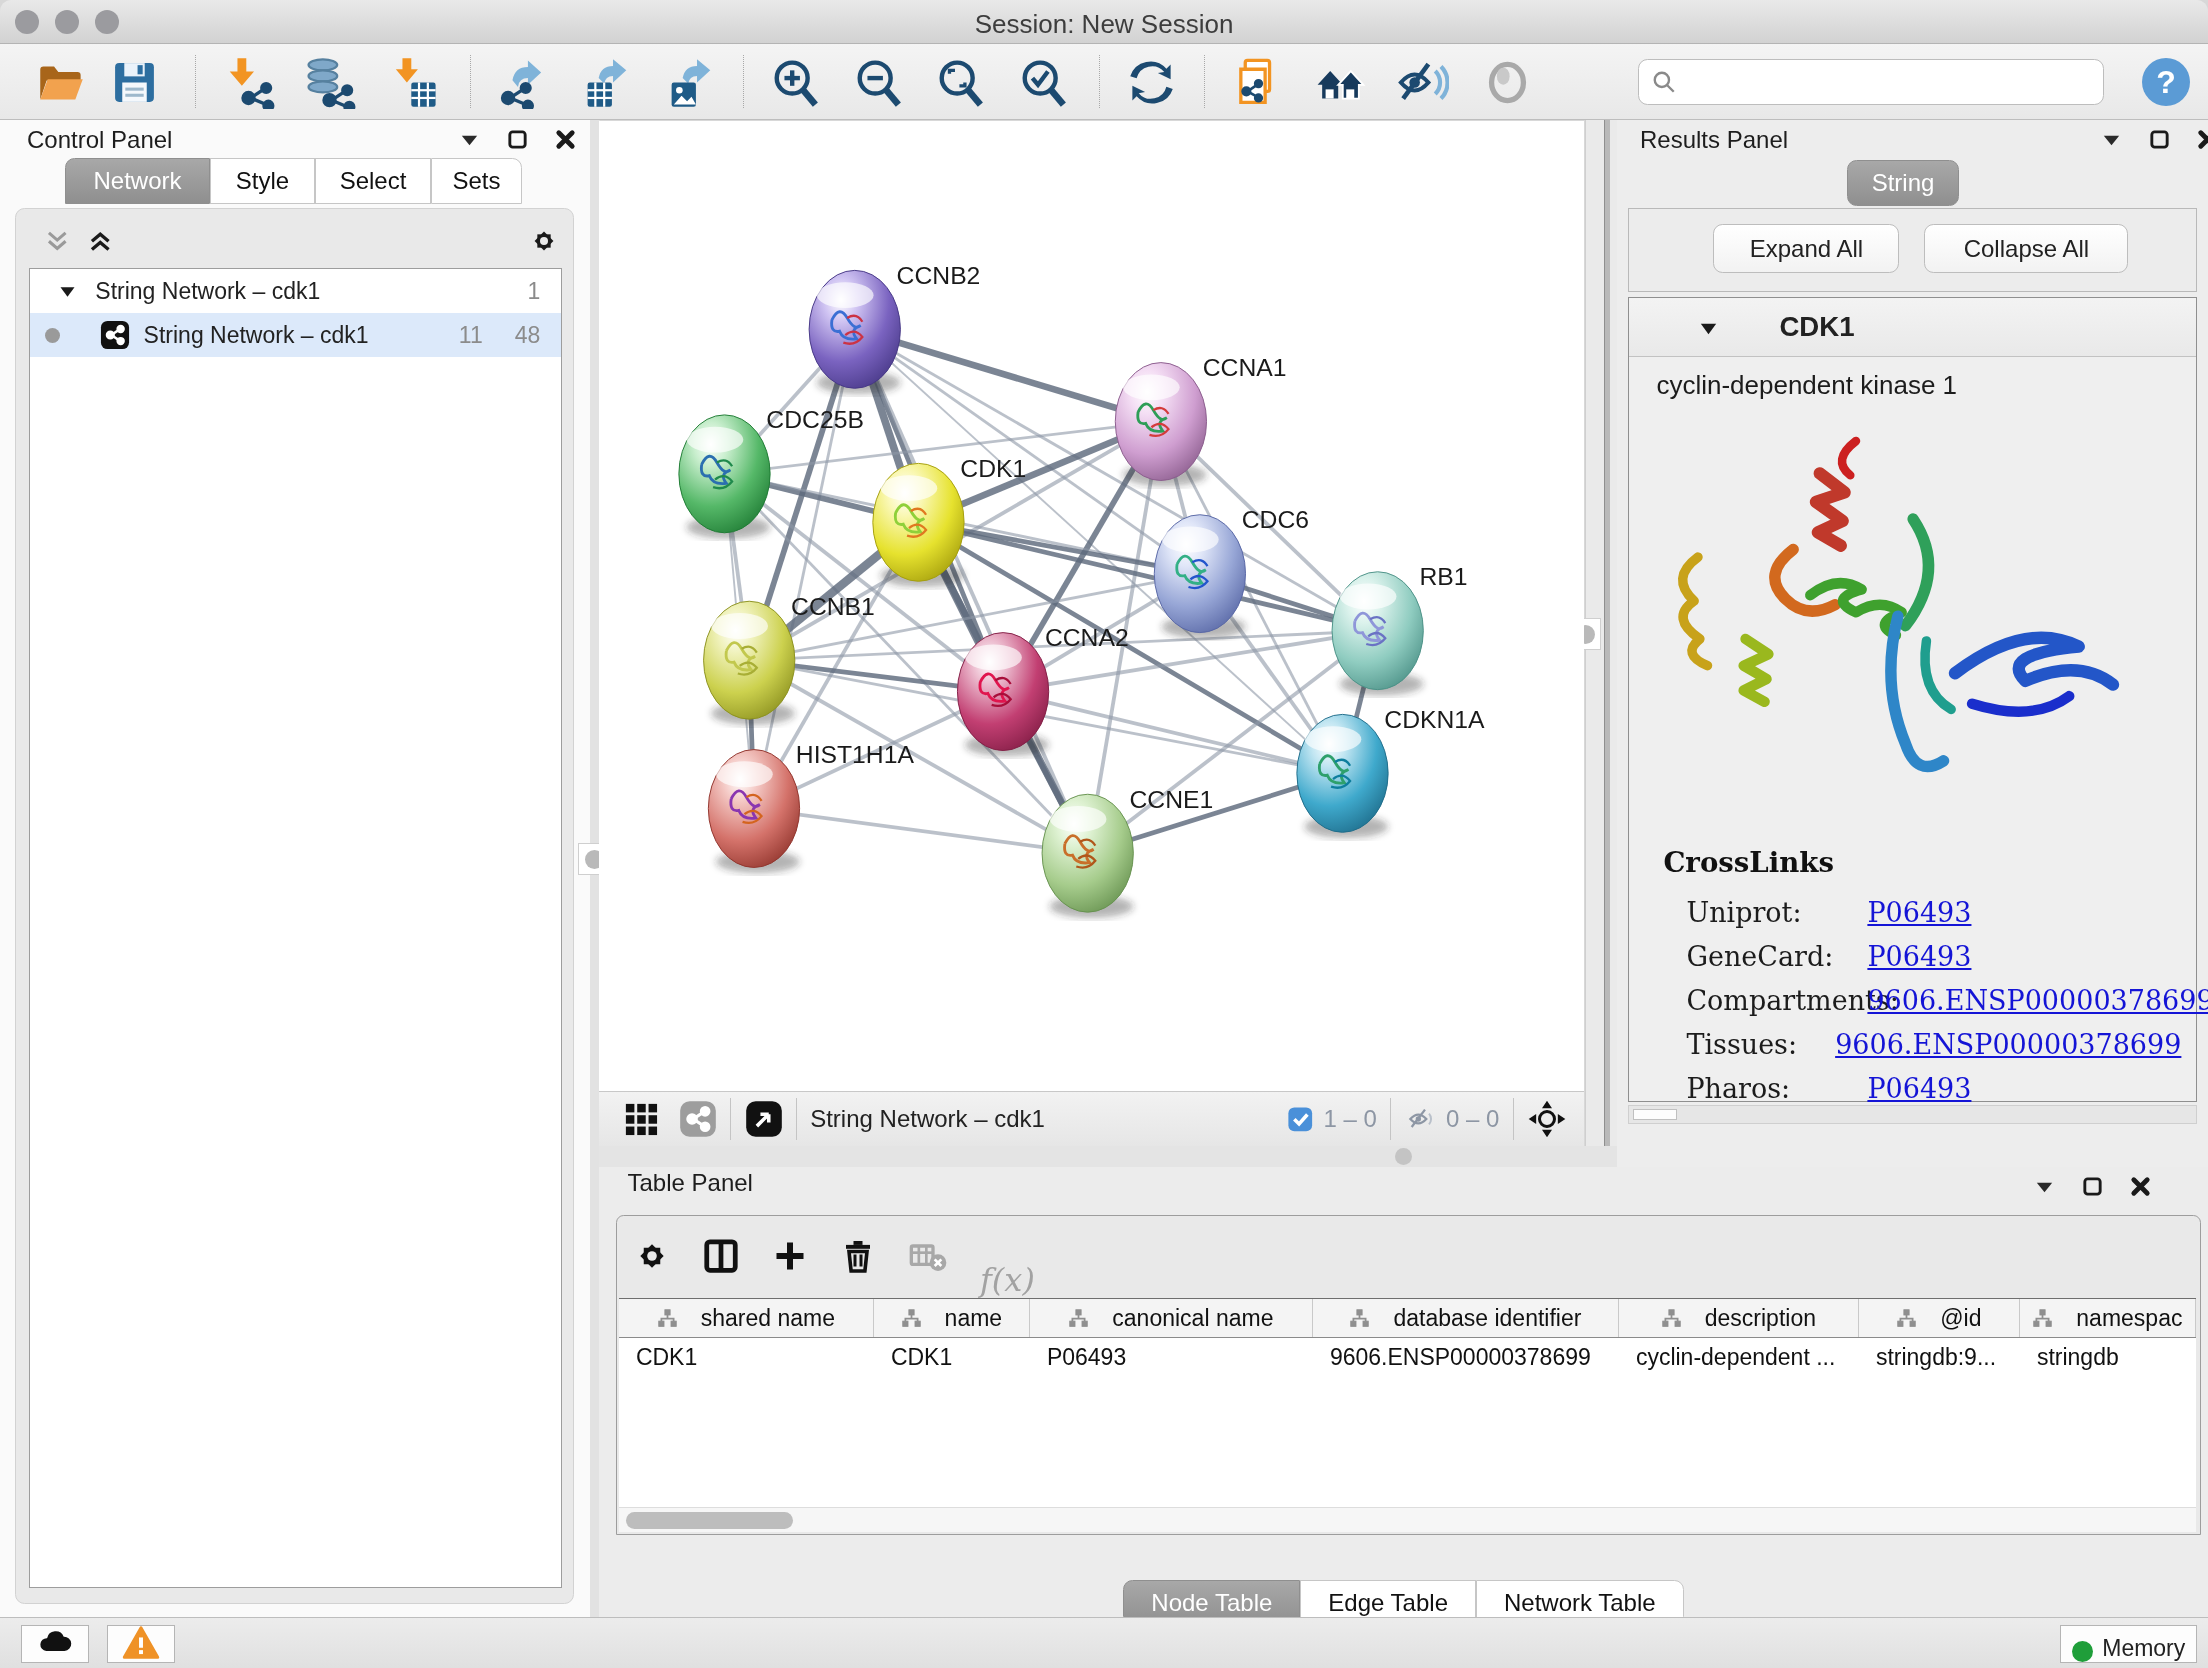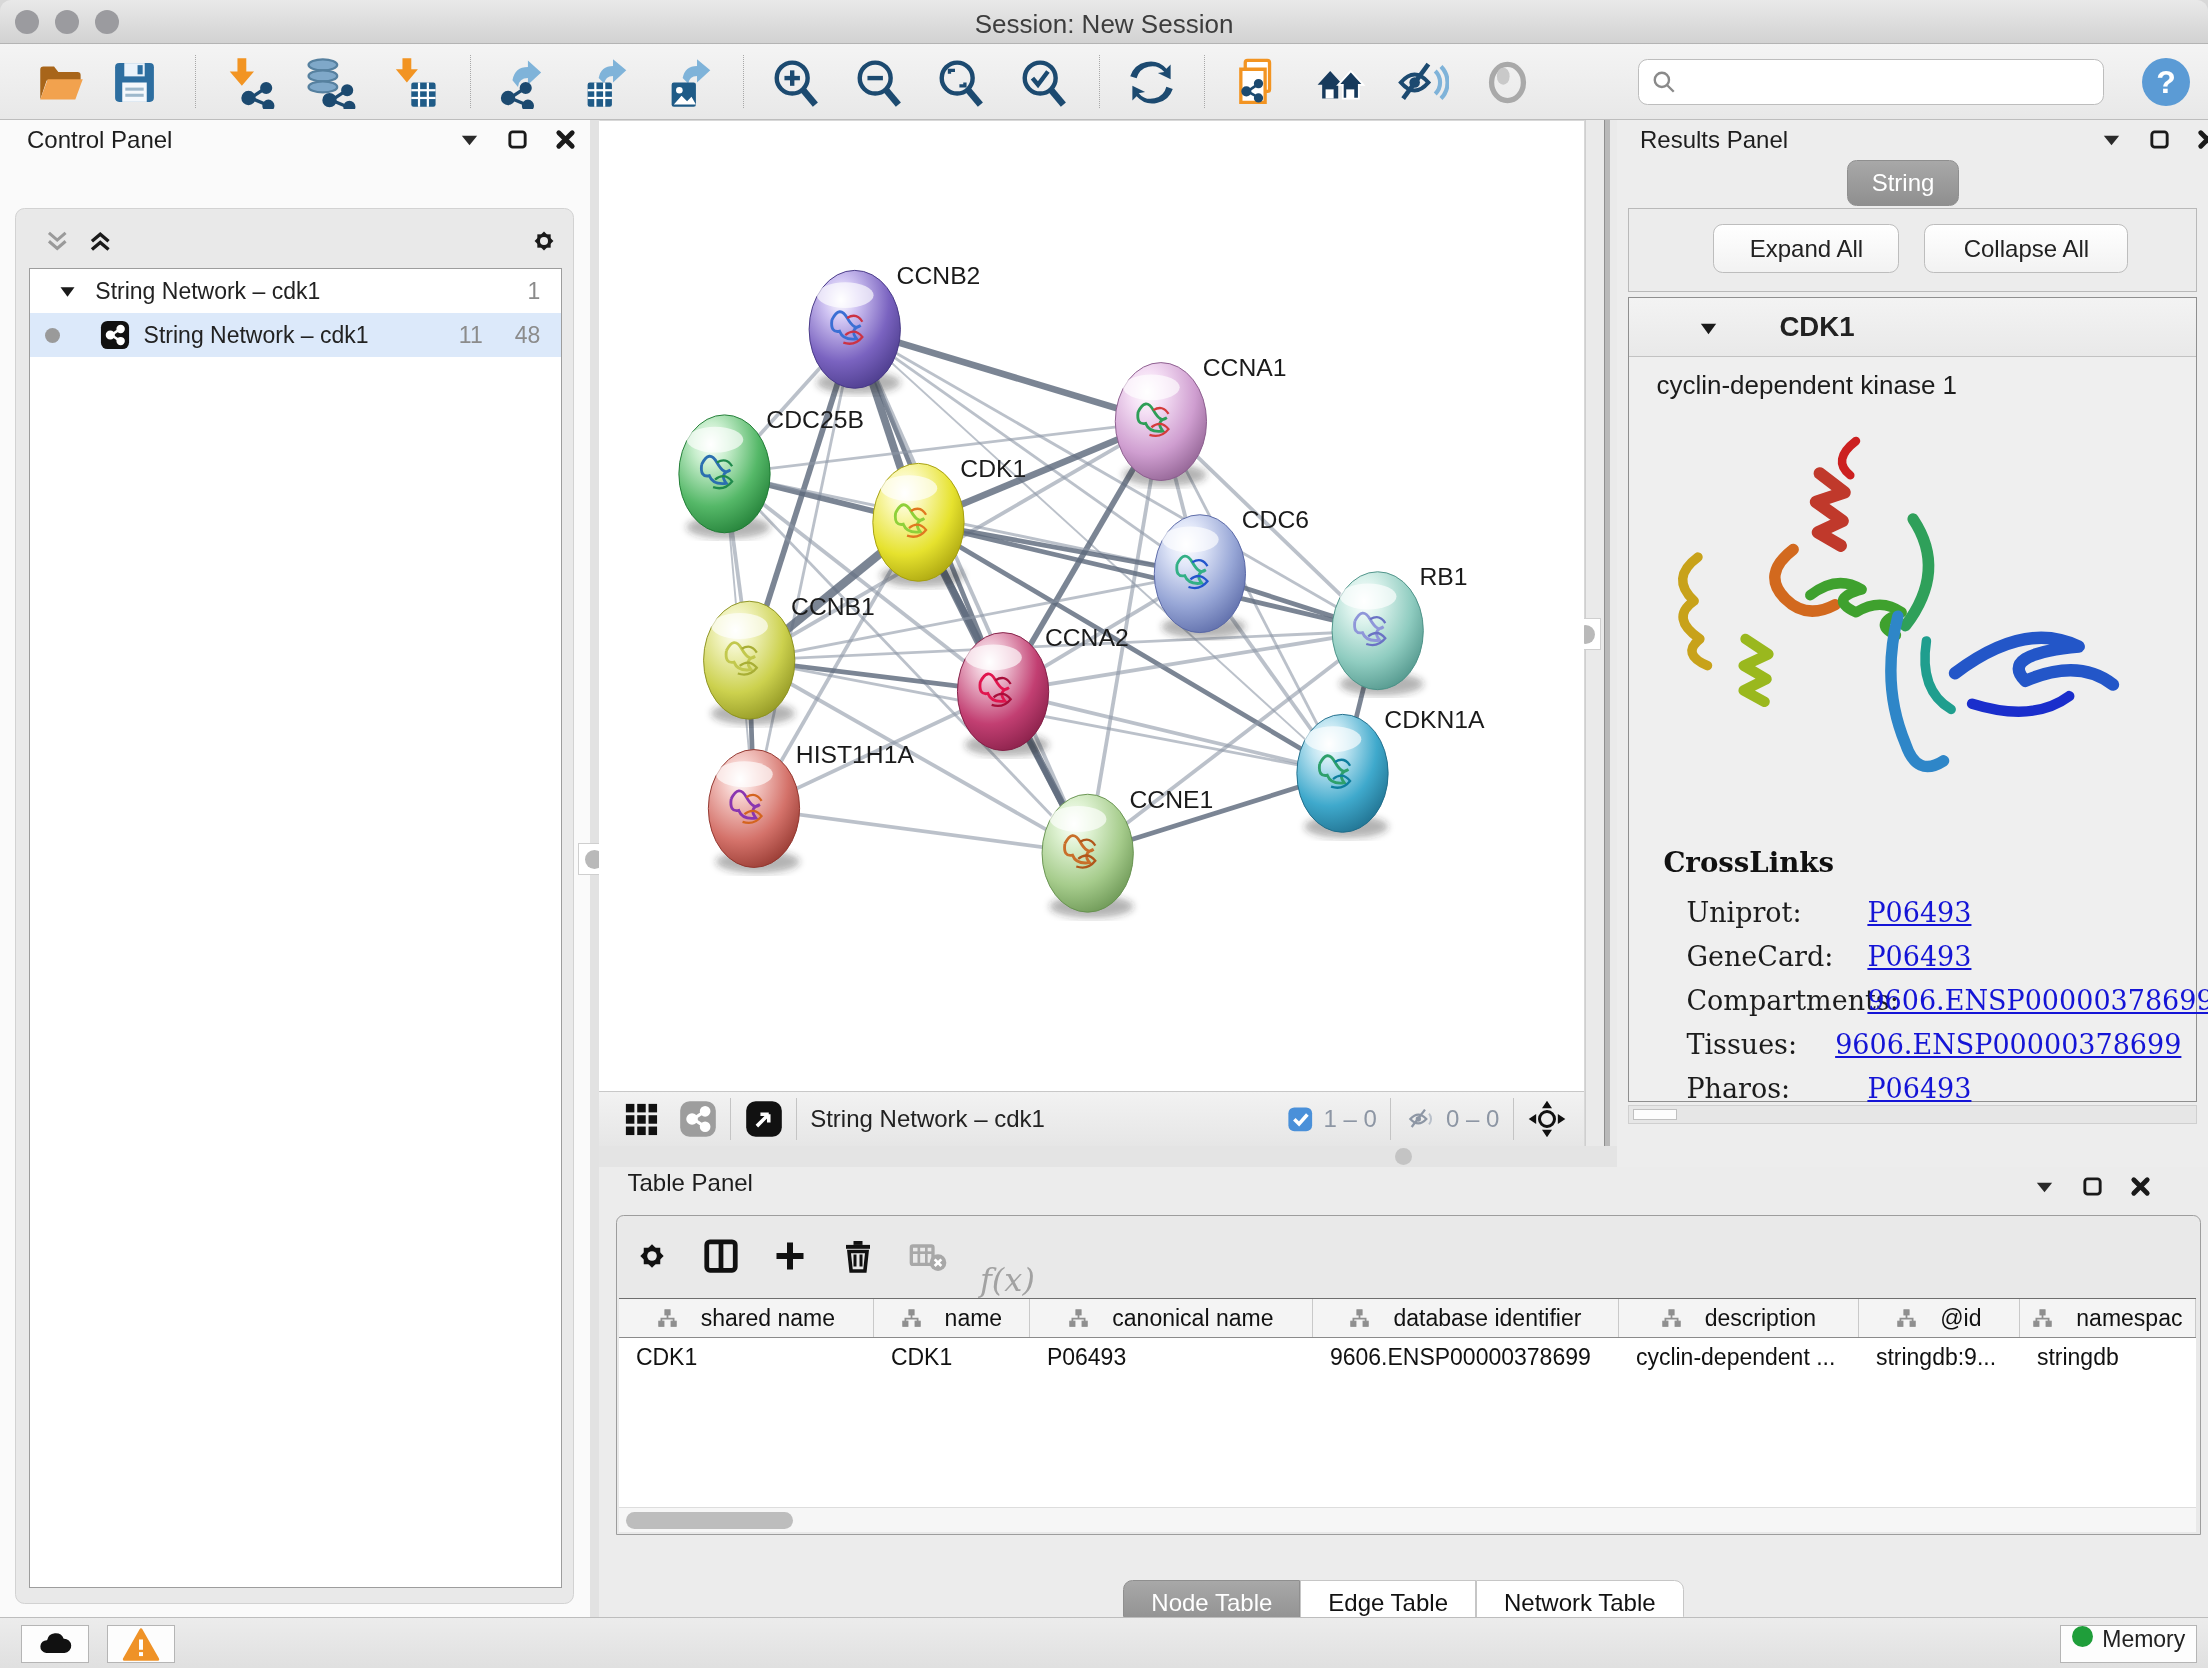--- a/index.html
+++ b/index.html
@@ -84,21 +84,21 @@
   #tp-row { left:1.9px; top:122px; width:1577px; height:38px; background:#fff; display:flex; }
   .td-cell { display:flex; align-items:center; font-size:23px; color:#111; padding-left:17px; overflow:hidden; white-space:nowrap; }
   #tp-white { left:1.9px; top:160px; width:1577px; height:131px; background:#fff; }
   #tp-hscroll { left:1.9px; top:291px; width:1577px; height:25px; background:#f6f6f6; border-top:1px solid #ddd; }
   #tp-hscroll .thumb { left:7.6px; top:3.8px; width:167px; height:17px; background:#bdbdbd; border-radius:8.6px; }
   #tp-tabs { left:0; top:379px; width:100%; display:flex; justify-content:center; }
   #tp-tabs .tab { padding:0 27px;margin-top:34px; }
 
   
   #status-bar { left:0; top:1617px; width:2208px; height:51px; background:linear-gradient(#ececec,#e0e0e0); border-top:1px solid #bdbdbd; }
-  .sb-btn { top:6.7px; height:38px; background:#fdfdfd; border:1.9px solid #b5b5b5; display:flex; align-items:flex-start; justify-content:center; }
+  .sb-btn { top:6.7px; height:38px; background:#fdfdfd; border:1.9px solid #b5b5b5; display:flex; align-items:flex-end; justify-content:center; }
   #memory-btn { left:2060px; width:137px; gap:9.5px; font-size:23px; }
   #memory-dot { width:21px; height:21px; border-radius:50%; background:#1f9e3a; }
 
   svg { display:block; }
 </style>
 </head>
 <body>
 
 <div id="titlebar" class="abs">
   <div class="traffic abs" style="left:15px"></div>
@@ -334,20 +334,34 @@
     <span>
         <svg width="23" height="23" viewBox="0 0 24 24">
           <rect x="4" y="4" width="16" height="16" rx="3" fill="none" stroke="#1a1a1a" stroke-width="3"></rect>
         </svg>
       </span>
     <span>
         <svg width="23" height="23" viewBox="0 0 24 24">
           <path d="M5 5 L19 19 M19 5 L5 19" stroke="#1a1a1a" stroke-width="5" stroke-linecap="round"></path>
         </svg>
       </span>
+  </div>
+  <div class="abs" style="left:65px; top:38px; display:flex">
+    <div class="tab sel" style="width:145px; border-radius:9.5px 0 0 0">
+        <span>Network</span>
+      </div>
+    <div class="tab" style="width:105px">
+        <span>Style</span>
+      </div>
+    <div class="tab" style="width:116px">
+        <span>Select</span>
+      </div>
+    <div class="tab" style="width:91px; border-radius:0 9.5px 0 0">
+        <span>Sets</span>
+      </div>
   </div>
 
   <div id="cp-inner" class="abs">
     <div id="cp-toolbar" class="abs">
       <span class="abs" style="left:27px">
           <svg width="28.5" height="28.5" viewBox="0 0 24 24">
             <path d="M5 5 l7 6 7-6 M5 12 l7 6 7-6" fill="none" stroke="#9a9a9a" stroke-width="2.6"></path>
           </svg>
         </span>
       <span class="abs" style="left:70px">

